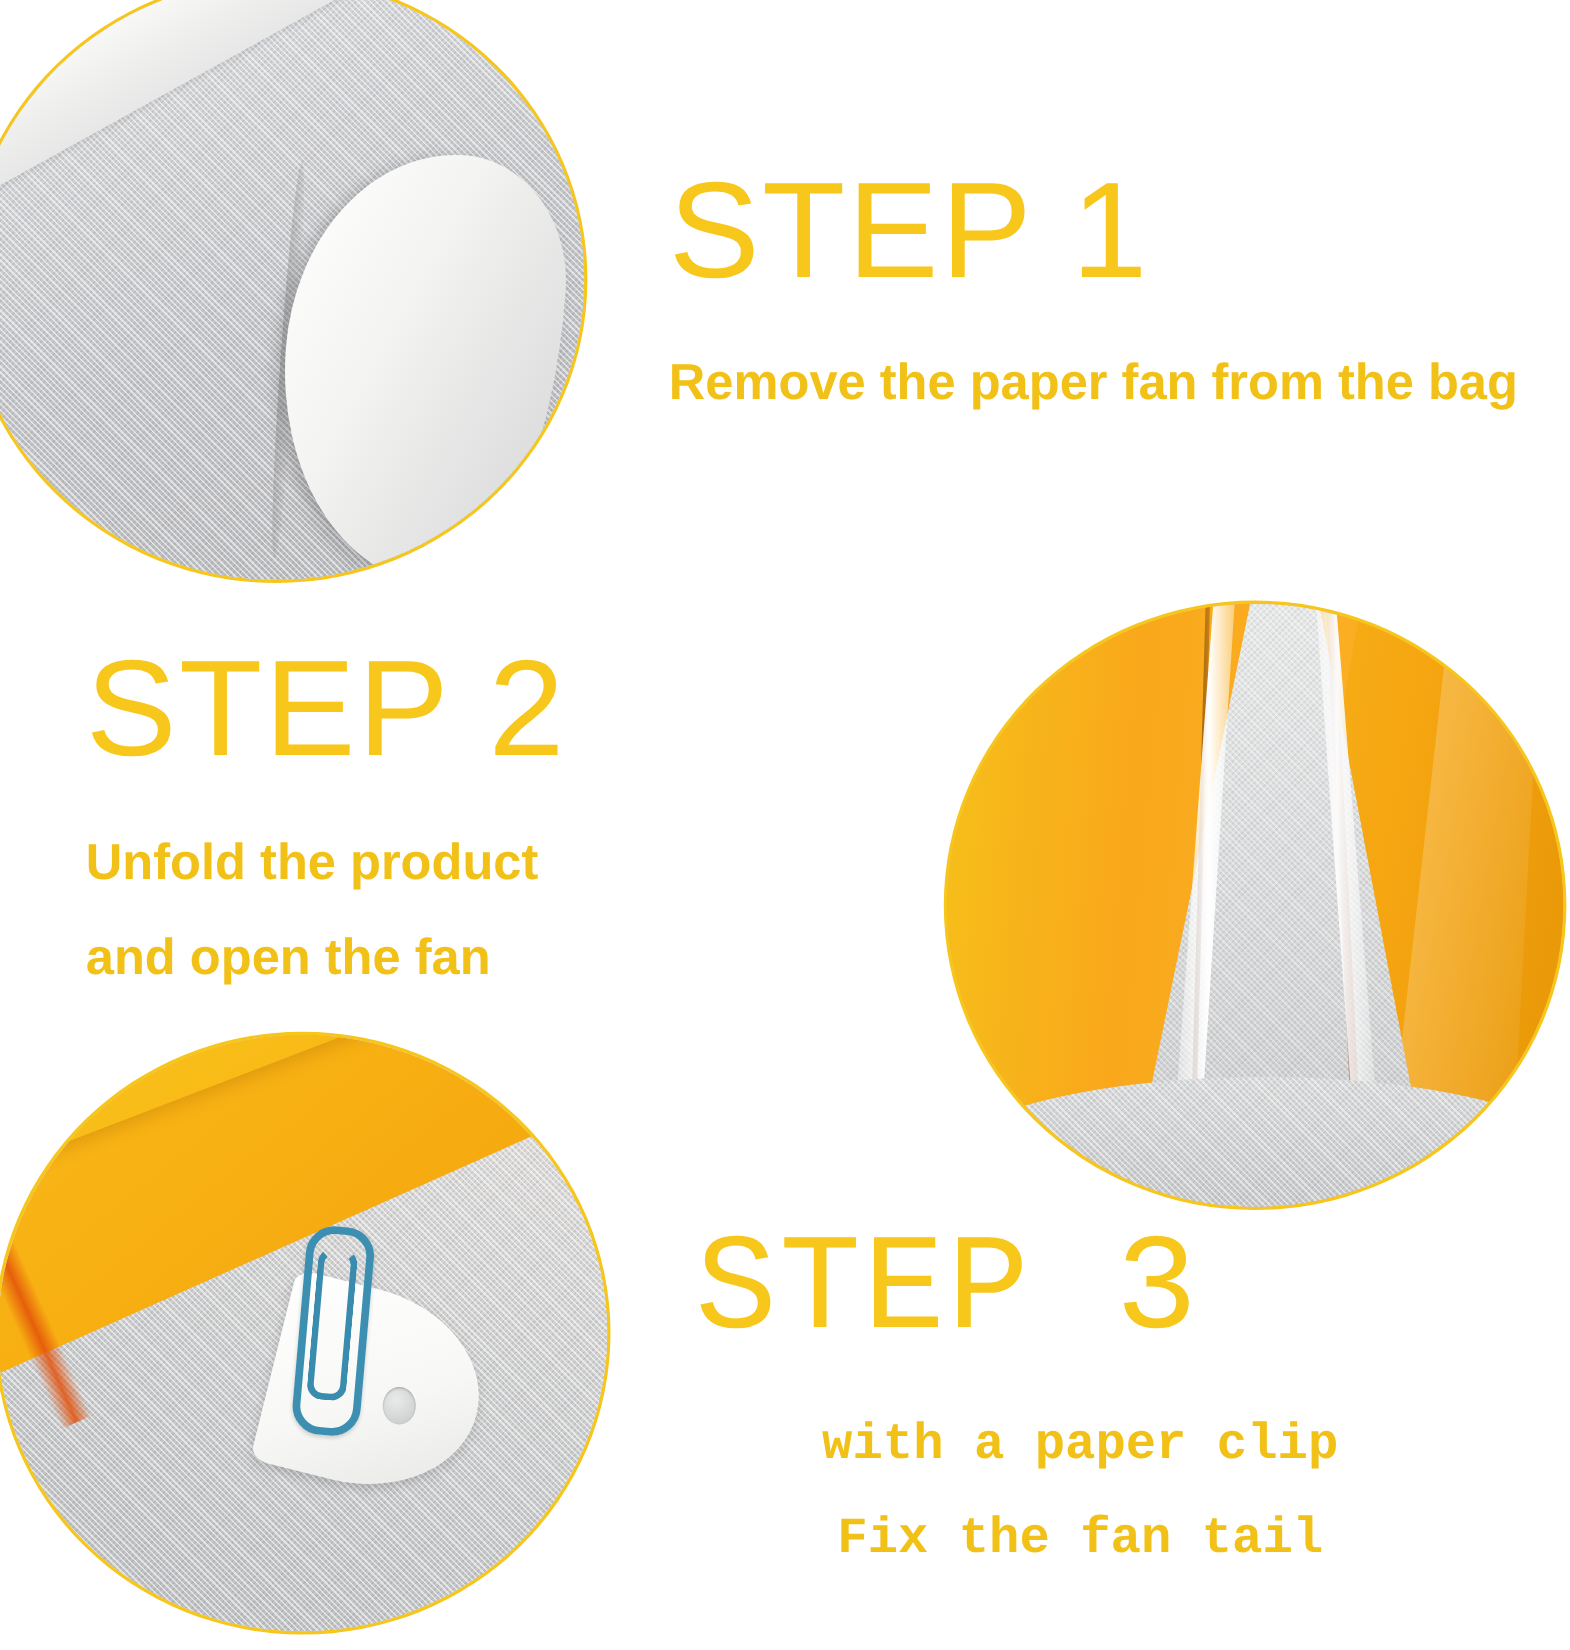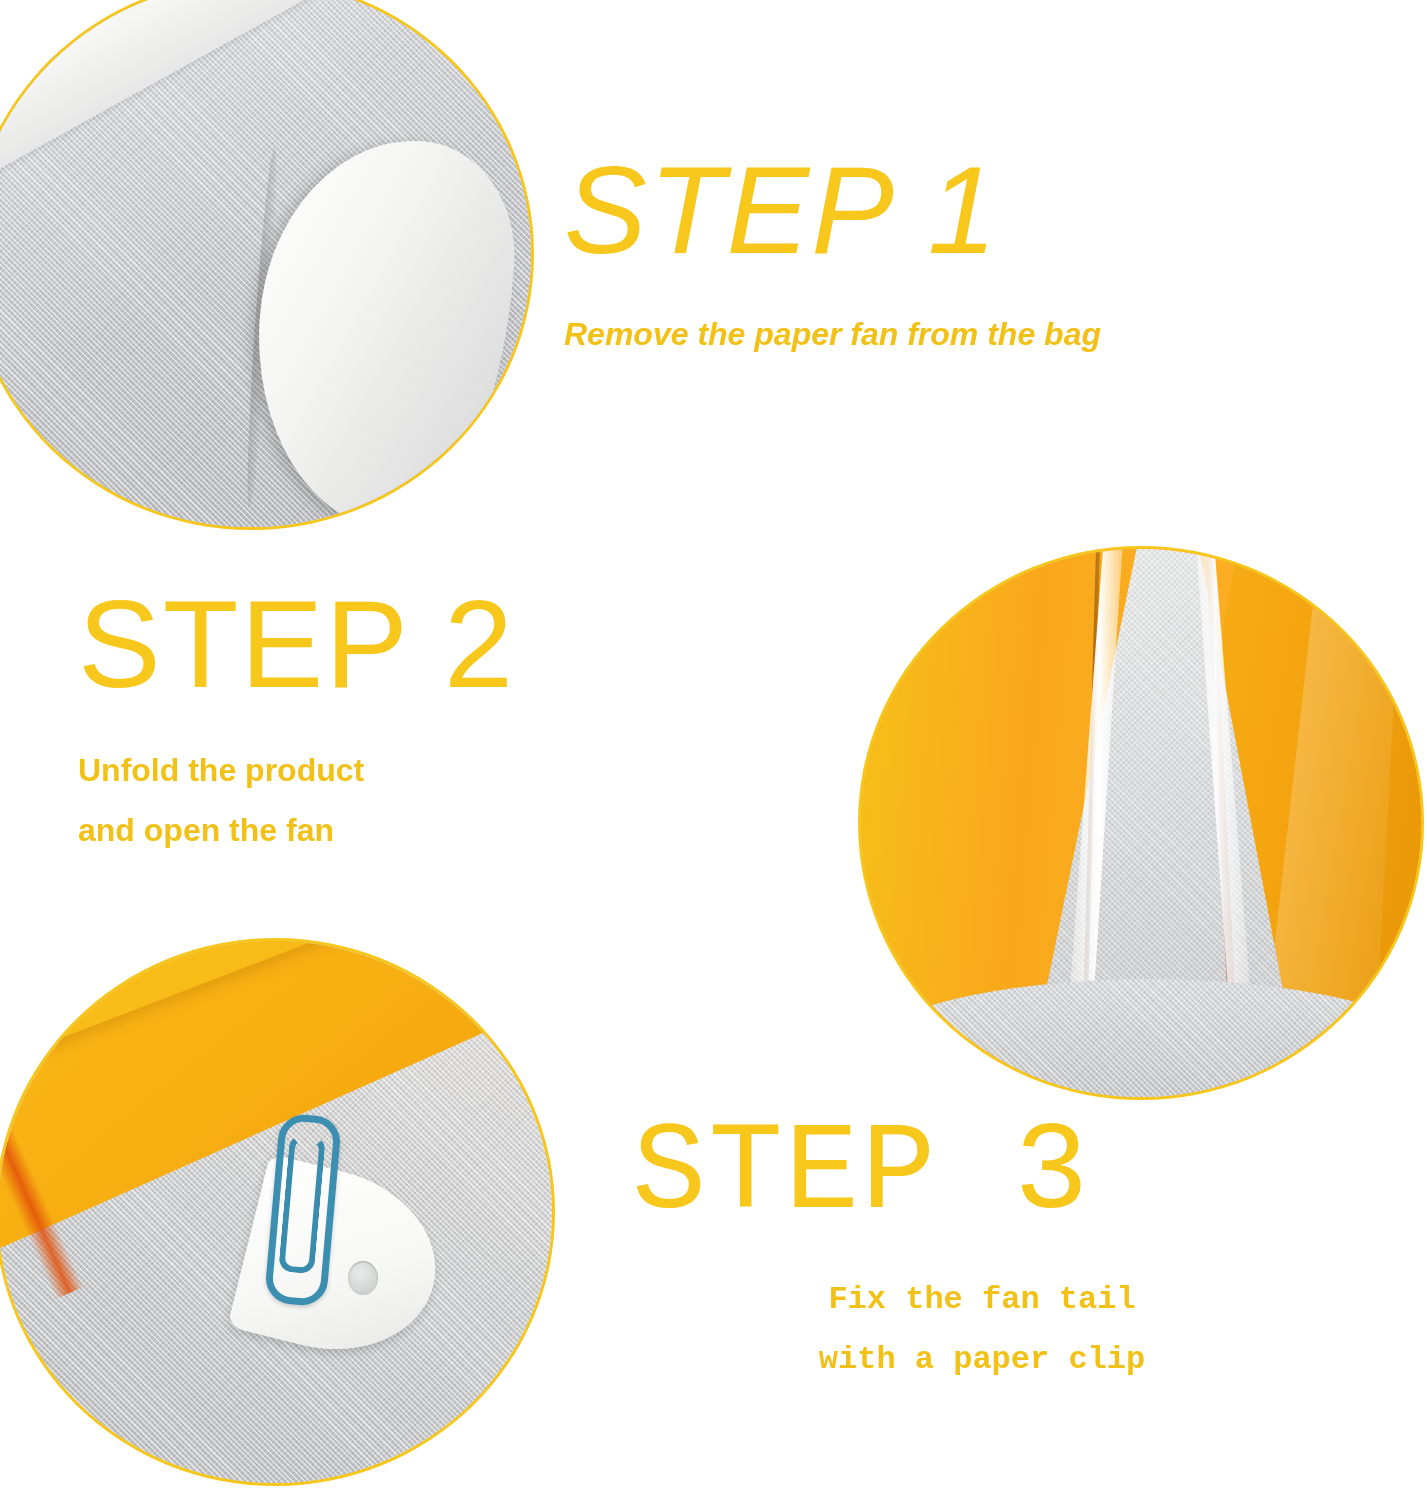--- a/index.html
+++ b/index.html
@@ -233,26 +233,26 @@
     color: #F7C71B;
     font-weight: 400;
     font-size: 124px;
     line-height: 1.0;
     letter-spacing: 2px;
     white-space: nowrap;
   }
   .step-body {
     color: #F2C118;
     font-weight: 700;
-    font-size: 32px;
+    font-size: 46px;
     line-height: 1.88;
     white-space: nowrap;
   }
 
-  #text-step1 { left: 564px; top: 148px; font-style: italic; }
+  #text-step1 { left: 608px; top: 148px; }
   #text-step1 .step-body { margin-top: 32px; }
 
   #text-step2 { left: 78px; top: 582px; }
   #text-step2 .step-body { margin-top: 34px; text-align: left; width: 690px; }
 
   #text-step3 { left: 632px; top: 1112px; font-family: Liberation Mono, monospace; }
   #text-step3 .step-body { margin-top: 34px; text-align: center; width: 700px; }
 </style>
 </head>
 <body>
@@ -309,16 +309,16 @@
     <div class="layer c3-tab"></div>
     <div class="layer c3-tab-hole"></div>
     <div class="layer c3-clip-outer"></div>
     <div class="layer c3-clip-inner"></div>
   </div>
 </div>
 
 <div class="step-block" id="text-step3">
   <div class="step-heading">STEP 3</div>
   <div class="step-body">
+    <div>with a paper clip</div>
     <div>Fix the fan tail</div>
-    <div>with a paper clip</div>
   </div>
 </div>
 
 </body></html>

